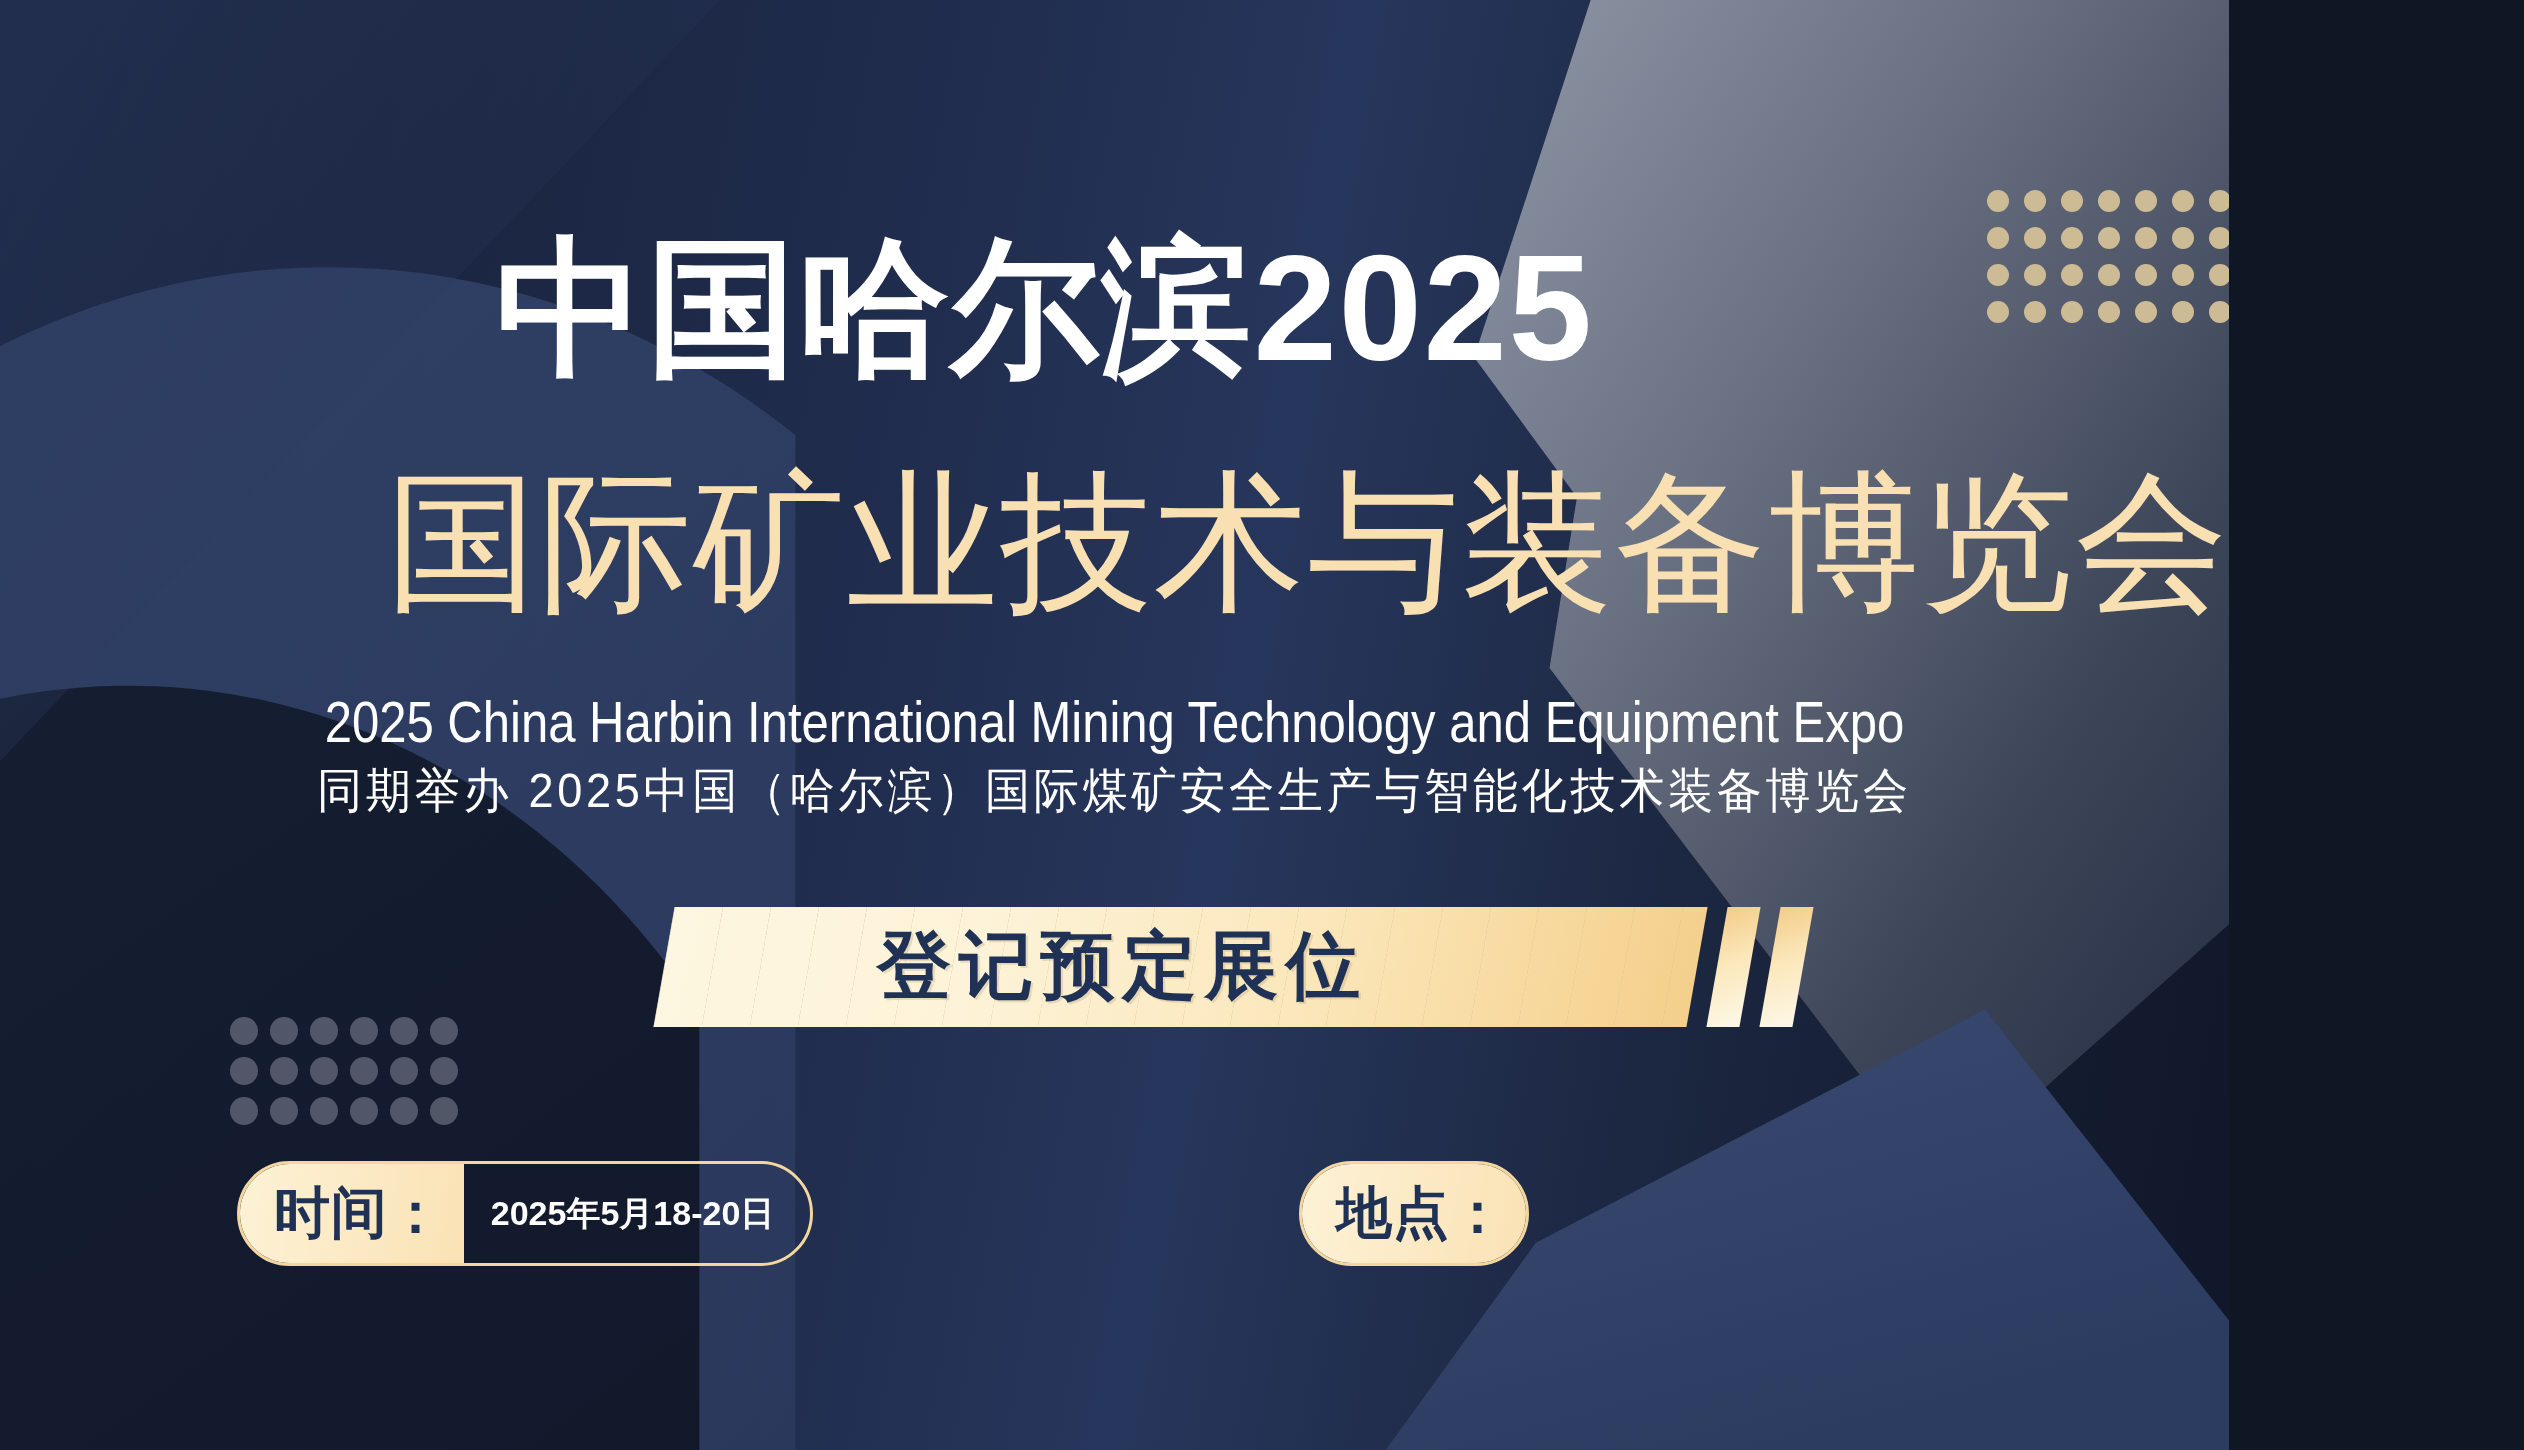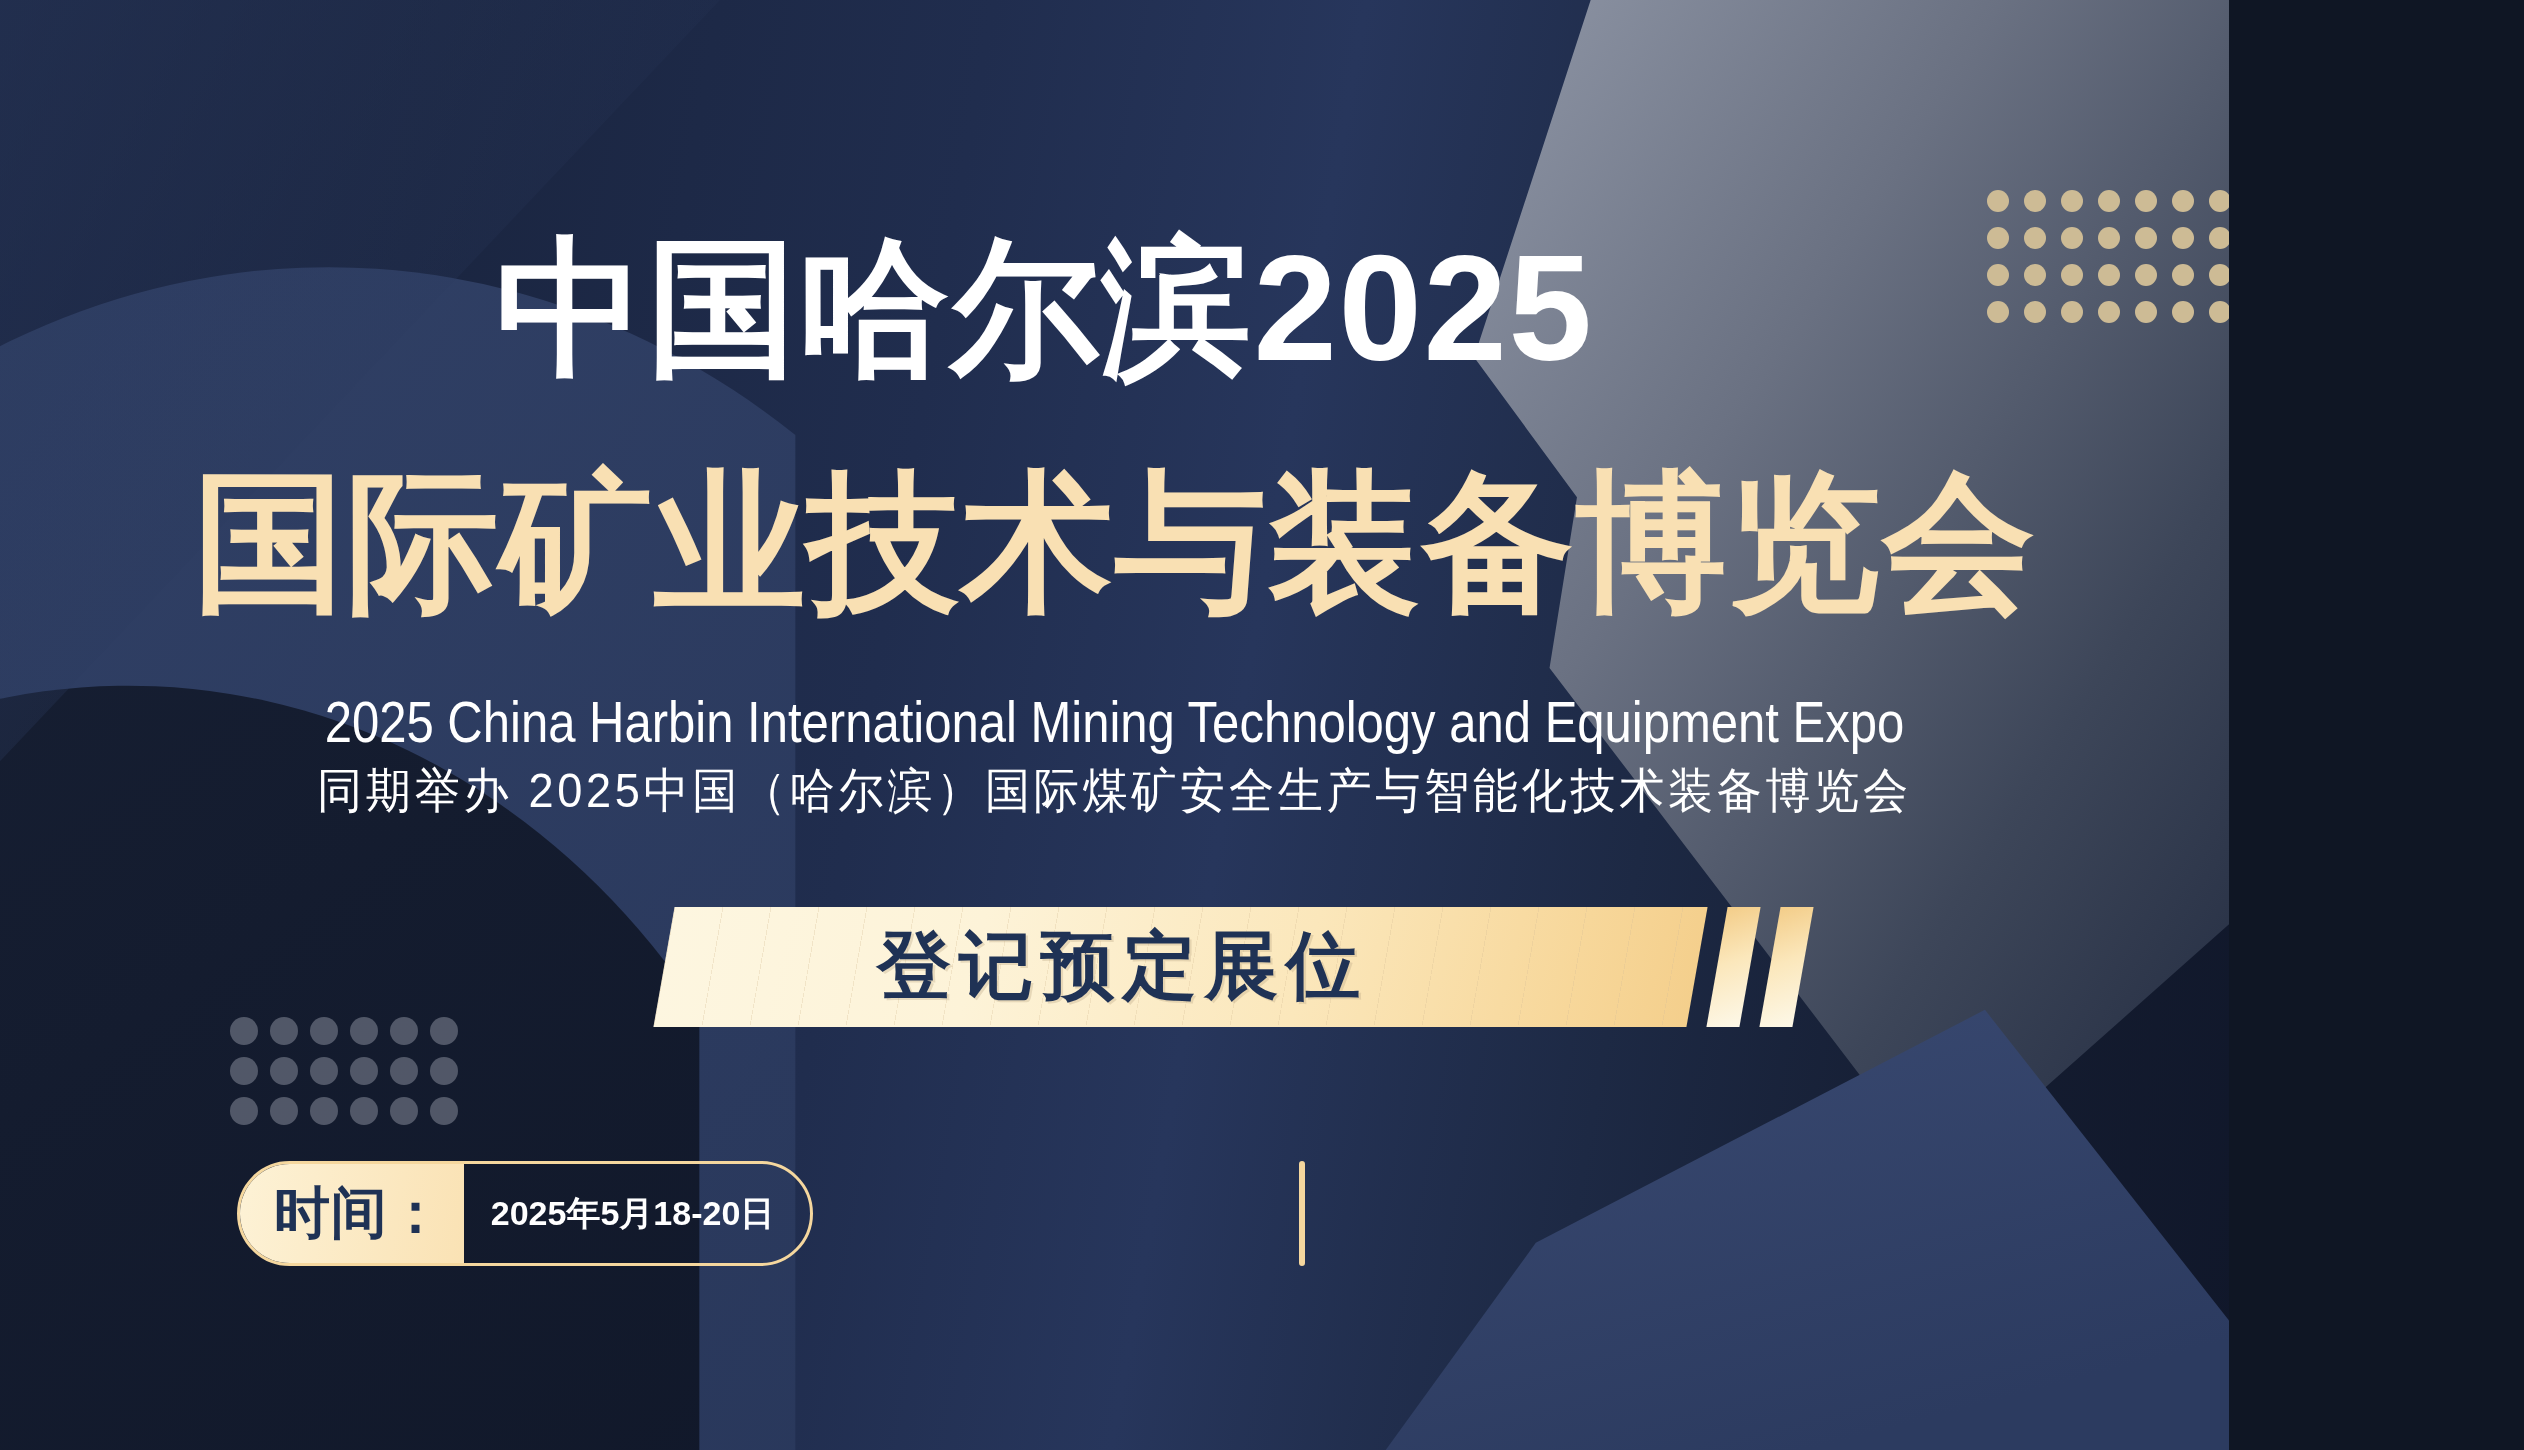--- a/index.html
+++ b/index.html
@@ -93,24 +93,24 @@
     white-space: nowrap;
     padding-right: 140px;
     box-sizing: border-box;
   }
 
   .title-gold {
     position: absolute;
     left: 0;
     right: 0;
     top: 466px;
-    text-align: center;
+    text-align: right;
     color: #f9e0b3;
     font-size: 152px;
-    font-weight: bold;
+    font-weight: normal;
     letter-spacing: 1.6px;
     line-height: 1;
     white-space: nowrap;
   }
 
   .subtitle-en {
     position: absolute;
     left: 0;
     right: 0;
     top: 691px;
@@ -364,17 +364,18 @@
       <div class="cta-slash"></div>
       <div class="cta-slash"></div>
     </div>
 
     <div class="pill pill-time">
       <div class="pill-label">时间：</div>
       <div class="pill-value">2025年5月18-20日</div>
     </div>
 
     <div class="pill pill-venue">
+      <div class="pill-label">地点：</div>
     </div>
 
   </div>
 </div>
 
 
 </body></html>

